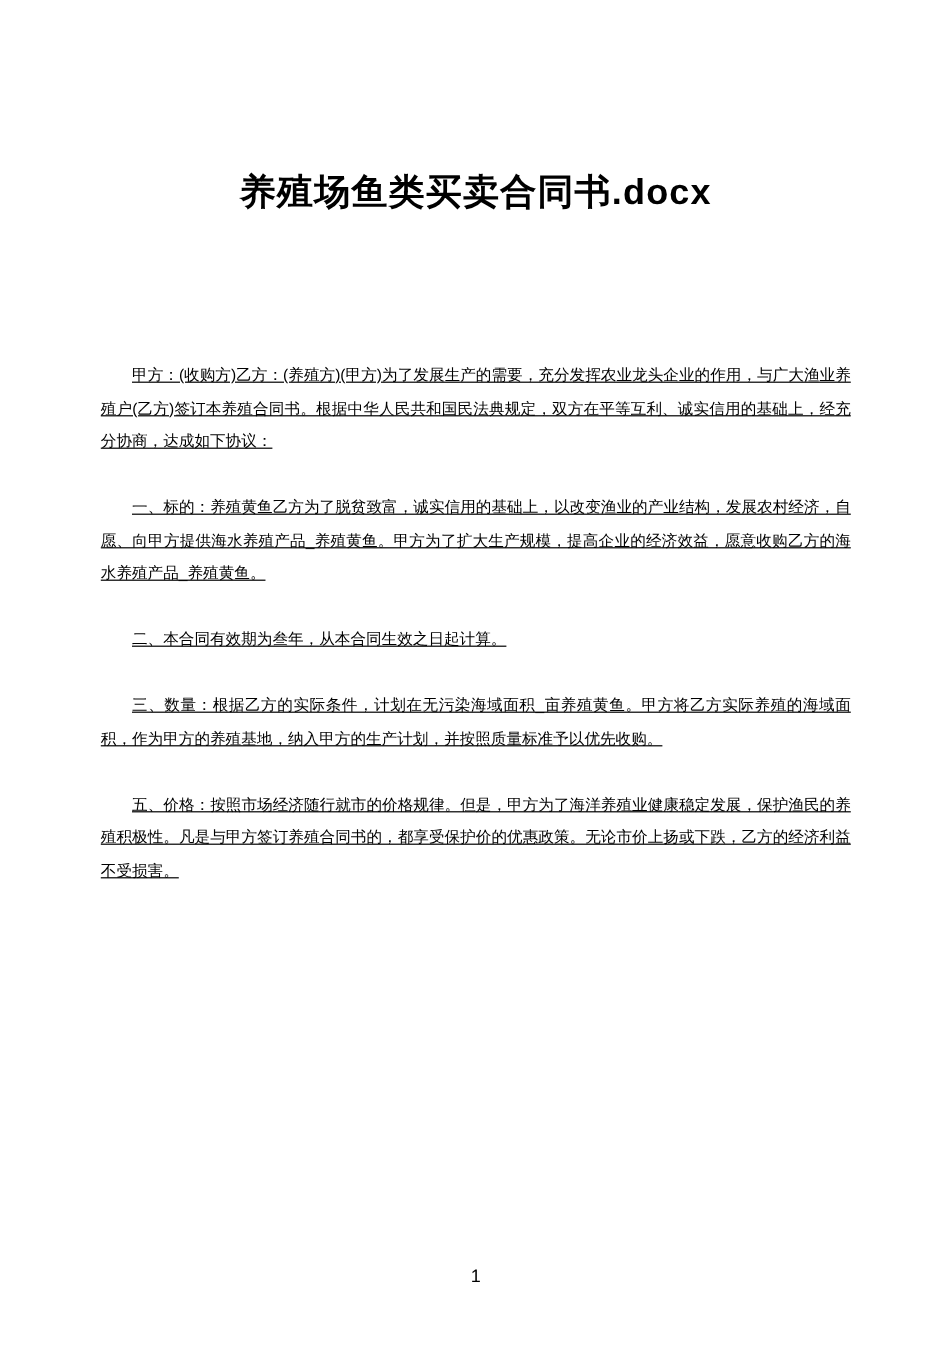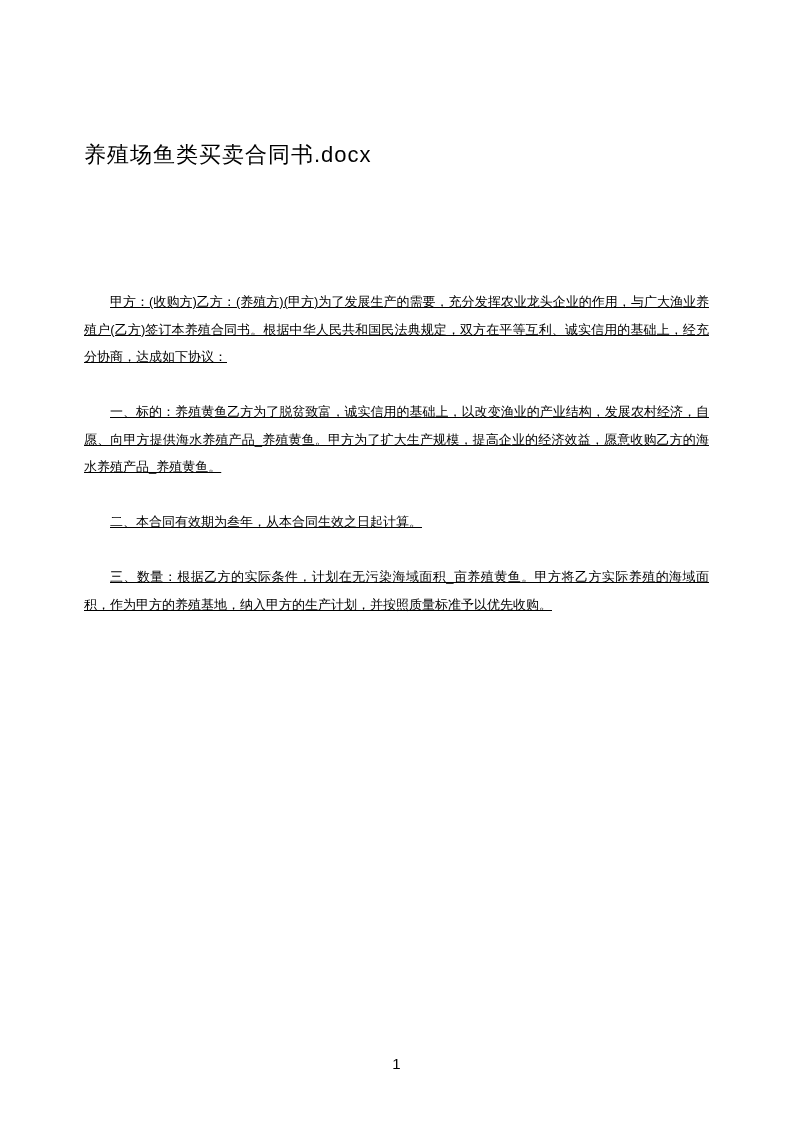--- a/index.html
+++ b/index.html
@@ -16,22 +16,23 @@
     overflow: hidden;
   }
   .page {
     box-sizing: border-box;
     width: 793px;
     height: 1122px;
     padding: 140px 84px 0 84px;
     background: #ffffff;
   }
   .doc-title {
-    font-size: 22px;
-    font-weight: normal;
+    text-align: center;
+    font-size: 30px;
+    font-weight: bold;
     letter-spacing: 1px;
     margin: 0 0 118px 0;
   }
   .para {
     font-size: 13px;
     line-height: 27.5px;
     text-align: justify;
     text-indent: 2em;
     margin: 0 0 27.5px 0;
     word-break: break-all;
@@ -50,15 +51,16 @@
 </head>
 <body>
 
 <div class="page">
   <h1 class="doc-title">养殖场鱼类买卖合同书.docx</h1>
 
   <p class="para">甲方：(收购方)乙方：(养殖方)(甲方)为了发展生产的需要，充分发挥农业龙头企业的作用，与广大渔业养殖户(乙方)签订本养殖合同书。根据中华人民共和国民法典规定，双方在平等互利、诚实信用的基础上，经充分协商，达成如下协议：</p>
   <p class="para">一、标的：养殖黄鱼乙方为了脱贫致富，诚实信用的基础上，以改变渔业的产业结构，发展农村经济，自愿、向甲方提供海水养殖产品_养殖黄鱼。甲方为了扩大生产规模，提高企业的经济效益，愿意收购乙方的海水养殖产品_养殖黄鱼。</p>
   <p class="para">二、本合同有效期为叁年，从本合同生效之日起计算。</p>
   <p class="para">三、数量：根据乙方的实际条件，计划在无污染海域面积_亩养殖黄鱼。甲方将乙方实际养殖的海域面积，作为甲方的养殖基地，纳入甲方的生产计划，并按照质量标准予以优先收购。</p>
+  <p class="para">五、价格：按照市场经济随行就市的价格规律。但是，甲方为了海洋养殖业健康稳定发展，保护渔民的养殖积极性。凡是与甲方签订养殖合同书的，都享受保护价的优惠政策。无论市价上扬或下跌，乙方的经济利益不受损害。</p>
 </div>
 
 <div class="page-number">1</div>
 
 </body></html>

